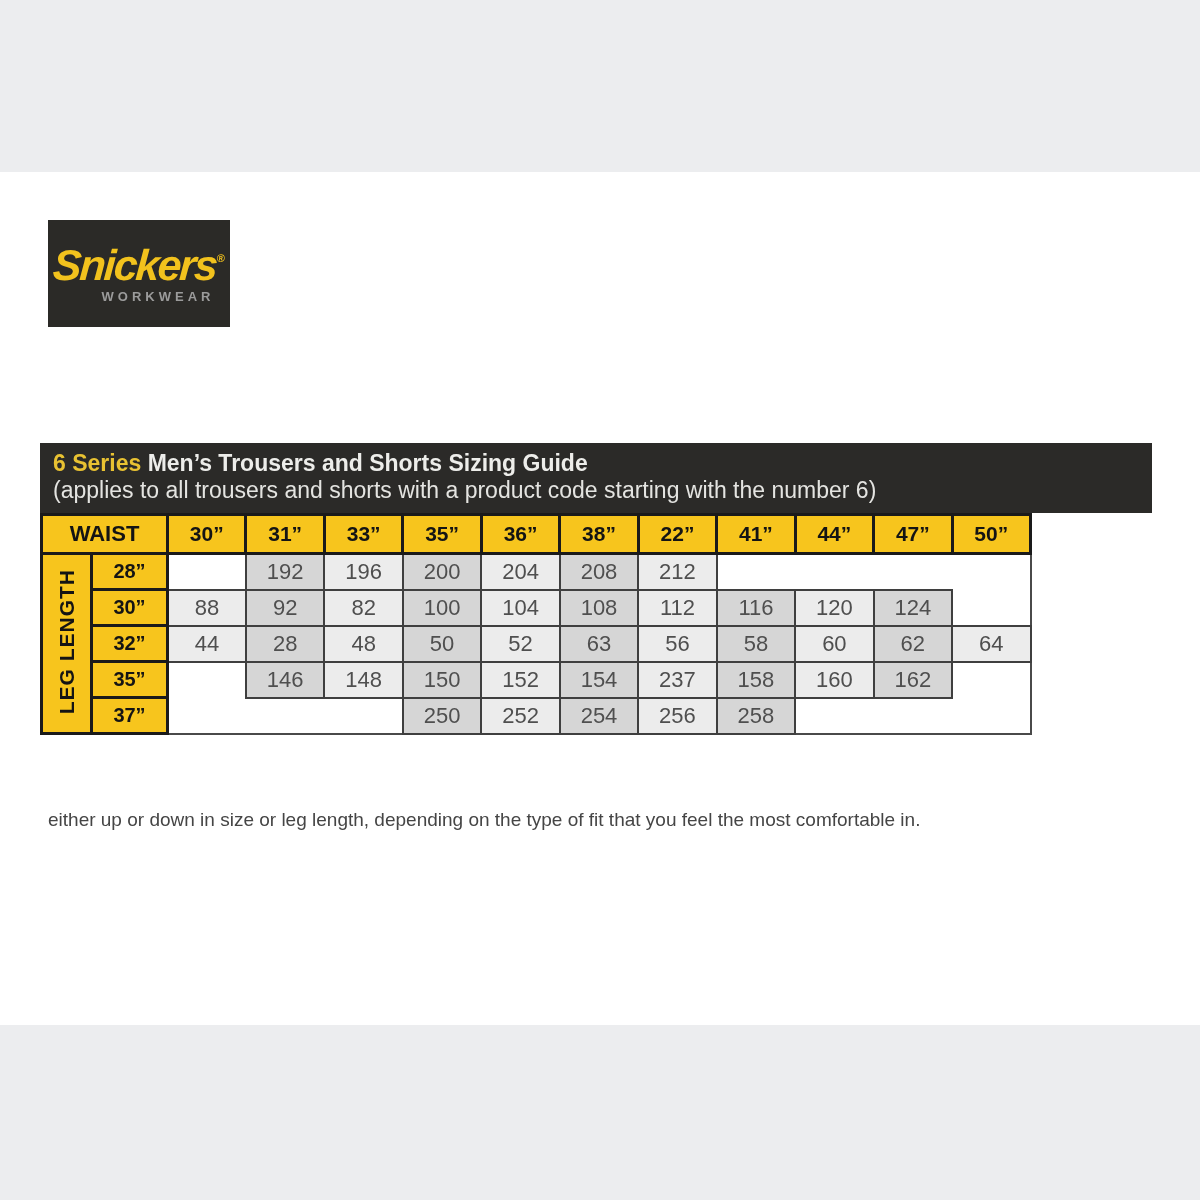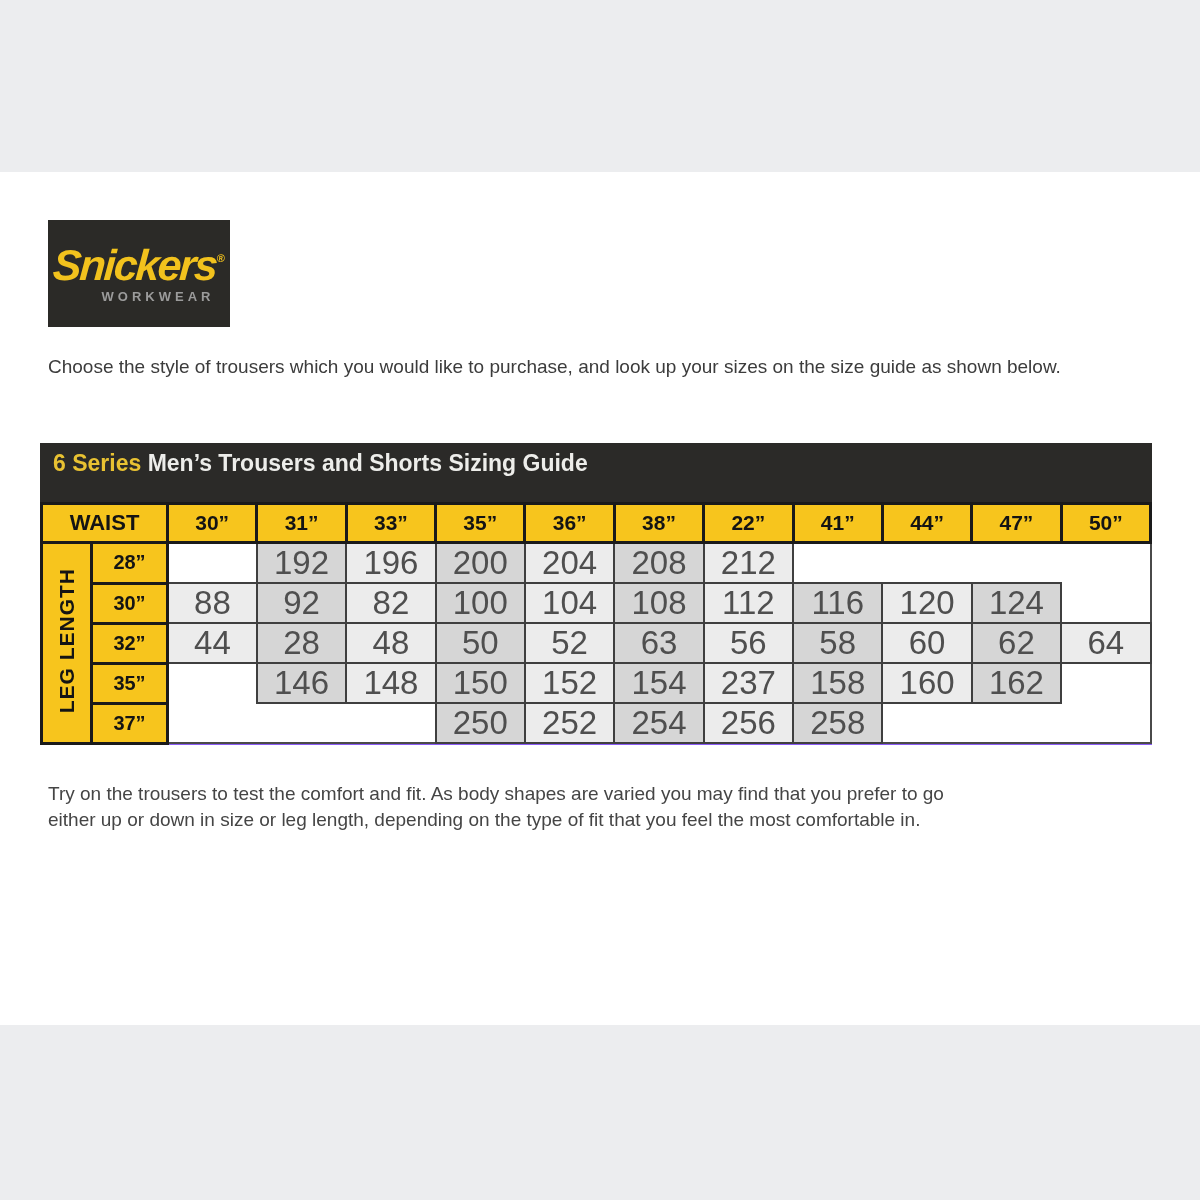--- a/index.html
+++ b/index.html
@@ -27,72 +27,72 @@
   .logo-sub {
     color:#9B9B9B; font-size:13px; font-weight:bold; letter-spacing:4px;
     margin-top:3px; transform:translateX(19px); line-height:1;
   }
   
   .intro { position:absolute; left:48px; white-space:nowrap; font-size:19px; }
   .intro.line1 { top:184px; color:#3C3C3C; }
   .intro.line2 { top:216px; color:#262626; font-weight:bold; }
   
   .guide { position:absolute; left:40px; top:271px; width:1112px; }
-  .guide-header { background:#2B2A28; padding:7px 13px 25px; }
+  .guide-header { background:#2B2A28; padding:7px 13px 9px; }
   .gh-line1 { font-size:23px; font-weight:bold; line-height:27px; color:#EDEDEA; }
   .gh-line1 .series { color:#E9C232; }
   .gh-line2 { font-size:23px; font-weight:normal; line-height:27px; color:#E4E4E1; }
   table.size-table {
-    border-collapse:collapse; table-layout:fixed; width:1112px;
-    background:#8b5cf6; border:2px solid #4A4A4A;
+    border-collapse:collapse; table-layout:fixed; width:992px;
+    background:#ef4444; border:2px solid #4A4A4A;
   }
   col.c-vert { width:50px; }
   col.c-label { width:76px; }
   th.waist-corner, td.row-label, td.leg-length, th.col-header {
     background:#F7C51D; border:3px solid #1A1A1A; color:#141414;
     text-align:center; vertical-align:middle;
   }
   th.waist-corner { font-size:22px; font-weight:bold; height:39px; }
   th.col-header  { font-size:21px; font-weight:bold; height:39px; }
   td.row-label   { font-size:20px; font-weight:bold; height:36px; }
   .leg-vert {
     display:inline-block; writing-mode:vertical-rl; transform:rotate(180deg);
     font-size:21px; font-weight:bold; letter-spacing:1px; color:#141414;
   }
   td.val {
     border:2px solid #3F3F3F; text-align:center; vertical-align:middle;
-    font-size:33px; color:#4F4F4F; height:36px; font-weight:normal;
+    font-size:22px; color:#4F4F4F; height:36px; font-weight:normal;
   }
   td.val.light { background:#ECECEC; }
   td.val.dark  { background:#D6D6D6; }
   td.empty { background:#FFFFFF; border:none; height:36px; }
   
   .footer-note { position:absolute; left:48px; white-space:nowrap; font-size:19px; color:#454545; }
   .footer-note.fn1 { top:611px; }
   .footer-note.fn2 { top:637px; }
 </style>
 </head>
 <body>
 
 <div class="page">
   <div class="white-band">
 
     <div class="logo">
       <div class="logo-brand"><span>Snickers</span><span class="reg">®</span></div>
       <div class="logo-sub">WORKWEAR</div>
     </div>
 
-    <p class="intro line1">Choose the style of trousers which you would like to purchase, and look up your sizes on the size guide as shown below.</p>
 
     <div class="guide">
       <div class="guide-header">
         <div class="gh-line1">
           <span class="series">6 Series</span>
           <span>Men’s Trousers and Shorts Sizing Guide</span>
         </div>
+        <div class="gh-line2">(applies to all trousers and shorts with a product code starting with the number 6)</div>
       </div>
 
       <table class="size-table">
         <colgroup>
           <col class="c-vert">
             <col class="c-label">
           <col>
             <col>
             <col>
             <col>
@@ -191,17 +191,16 @@
               <td class="val light">256</td>
               <td class="val dark">258</td>
               <td class="empty"></td>
               <td class="empty"></td>
               <td class="empty"></td>
             </tr>
           </tbody>
       </table>
     </div>
 
-    <p class="footer-note fn1">Try on the trousers to test the comfort and fit. As body shapes are varied you may find that you prefer to go</p>
     <p class="footer-note fn2">either up or down in size or leg length, depending on the type of fit that you feel the most comfortable in.</p>
 
   </div>
 </div>
 
 </body></html>

